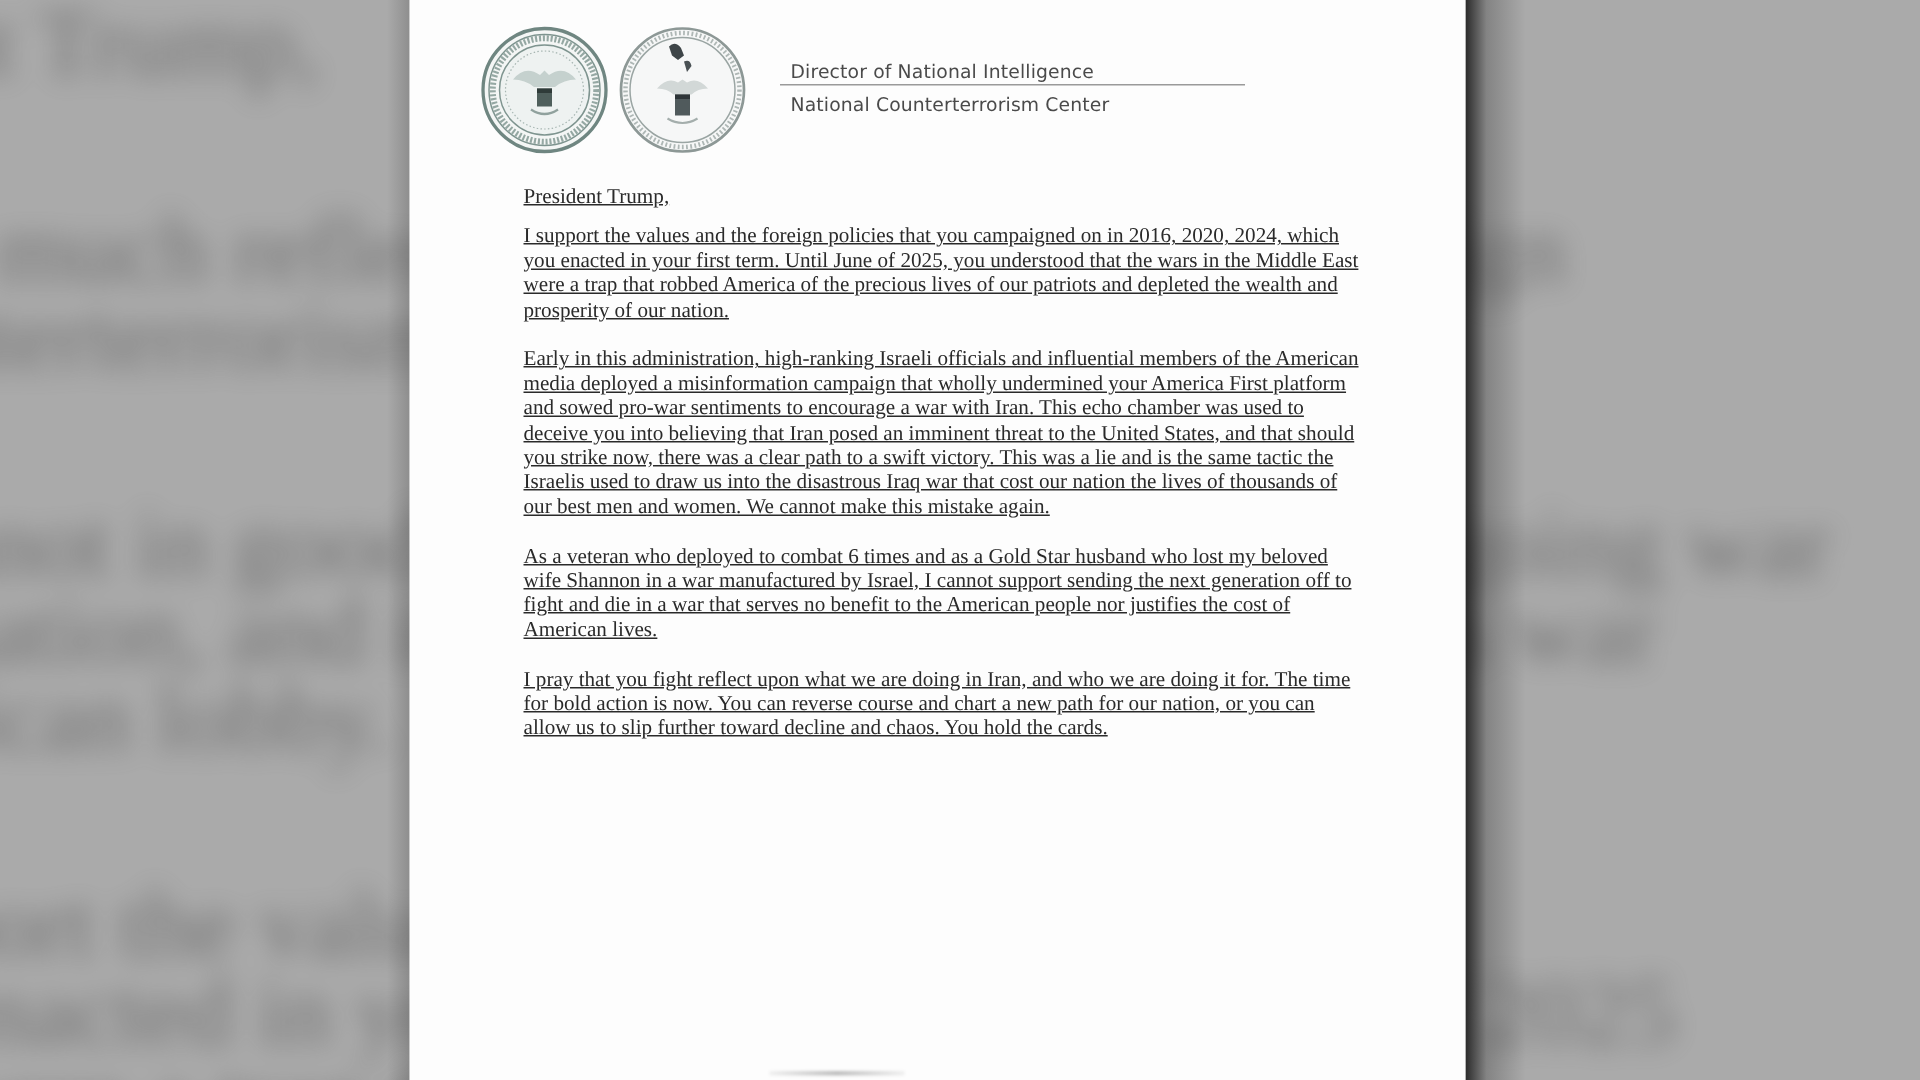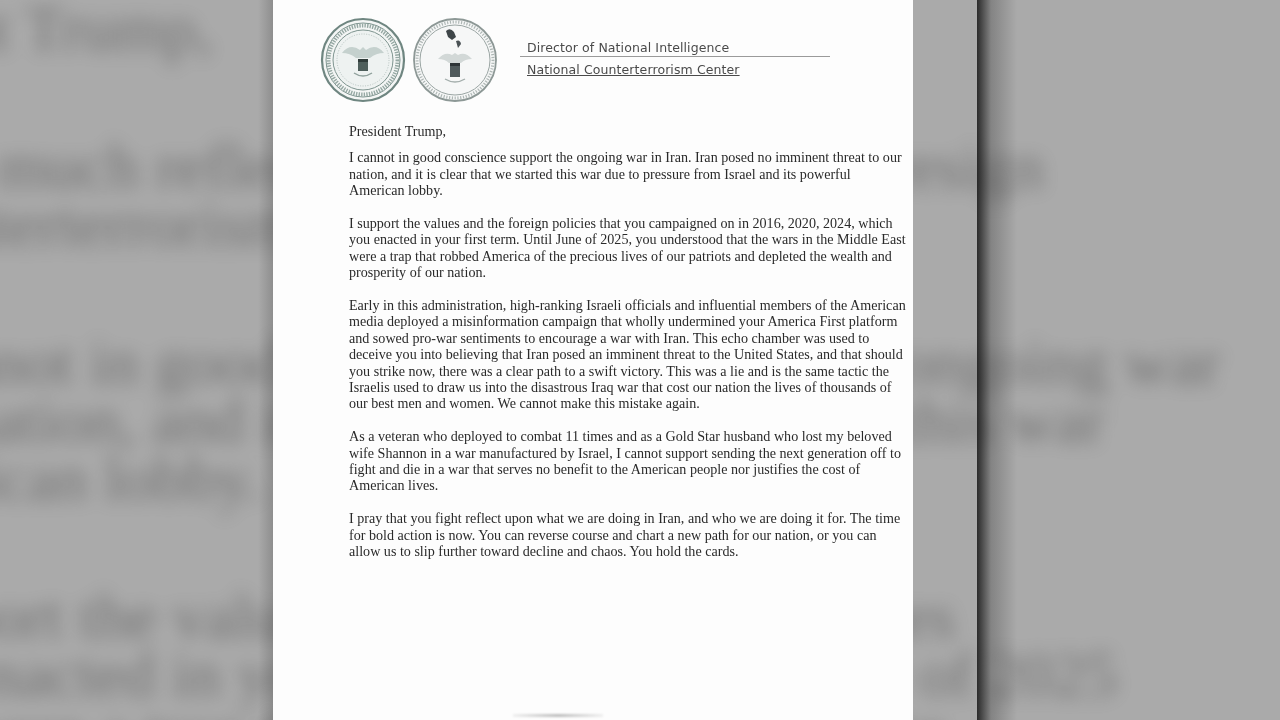--- a/index.html
+++ b/index.html
@@ -52,21 +52,21 @@
       top: 0;
       width: 15px;
       height: 720px;
       background: linear-gradient(to left, rgba(60,60,60,0.25), rgba(0,0,0,0));
     }
     
     .page {
       position: absolute;
       left: 273px;
       top: 0;
-      width: 640px;
+      width: 704px;
       height: 720px;
       background: #fdfdfd;
       overflow: hidden;
     }
     .letterhead {
       position: absolute;
       left: 47px;
       top: 15px;
       width: 640px;
       height: 88px;
@@ -81,41 +81,42 @@
     .seal-nctc { left: 92px; }
     .agency {
       position: absolute;
       left: 207px;
       font-family: "DejaVu Sans", sans-serif;
       font-size: 12.5px;
       color: #4a4a4a;
       letter-spacing: 0.1px;
     }
     .agency-1 { top: 25px; }
-    .agency-2 { top: 47px; text-decoration: underline; }
+    .agency-2 { top: 47px; }
     .agency-rule {
       position: absolute;
       left: 200px;
       top: 41px;
       width: 310px;
       height: 1px;
       background: #9a9a9a;
     }
     .body {
       position: absolute;
       left: 76px;
       top: 123px;
       width: 560px;
       font-family: "Liberation Serif", serif;
       font-size: 14.1px;
       line-height: 16.4px;
       color: #2a2a2a;
     }
     .body p {
       margin: 0 0 16.4px 0;
+      text-decoration: underline;
     }
     .body .salutation {
       margin-bottom: 10px;
     }
     .sig-fragment {
       position: absolute;
       left: 240px;
       top: 714px;
       width: 90px;
       height: 3px;
@@ -175,22 +176,21 @@
         <path d="M33 62 Q43 68 53 62" fill="none" stroke="#a4aeac" stroke-width="1.4"></path>
       </svg>
 
       <div class="agency-rule"></div>
       <div class="agency agency-1">Director of National Intelligence</div>
       <div class="agency agency-2">National Counterterrorism Center</div>
     </div>
 
     <div class="body">
       <p class="salutation">President Trump,</p>
-      <p>I cannot in good conscience support the ongoing war in Iran. Iran posed no imminent threat to our nation, and it is clear that we started this war due to pressure from Israel and its powerful American lobby.</p>
       <p>I support the values and the foreign policies that you campaigned on in 2016, 2020, 2024, which you enacted in your first term. Until June of 2025, you understood that the wars in the Middle East were a trap that robbed America of the precious lives of our patriots and depleted the wealth and prosperity of our nation.</p>
       <p>Early in this administration, high-ranking Israeli officials and influential members of the American media deployed a misinformation campaign that wholly undermined your America First platform and sowed pro-war sentiments to encourage a war with Iran. This echo chamber was used to deceive you into believing that Iran posed an imminent threat to the United States, and that should you strike now, there was a clear path to a swift victory. This was a lie and is the same tactic the Israelis used to draw us into the disastrous Iraq war that cost our nation the lives of thousands of our best men and women. We cannot make this mistake again.</p>
-      <p>As a veteran who deployed to combat 11 times and as a Gold Star husband who lost my beloved wife Shannon in a war manufactured by Israel, I cannot support sending the next generation off to fight and die in a war that serves no benefit to the American people nor justifies the cost of American lives.</p>
+      <p>As a veteran who deployed to combat 6 times and as a Gold Star husband who lost my beloved wife Shannon in a war manufactured by Israel, I cannot support sending the next generation off to fight and die in a war that serves no benefit to the American people nor justifies the cost of American lives.</p>
       <p>I pray that you fight reflect upon what we are doing in Iran, and who we are doing it for. The time for bold action is now. You can reverse course and chart a new path for our nation, or you can allow us to slip further toward decline and chaos. You hold the cards.</p>
     </div>
 
     <div class="sig-fragment"></div>
   </div>
 </div>
 
 </body></html>

